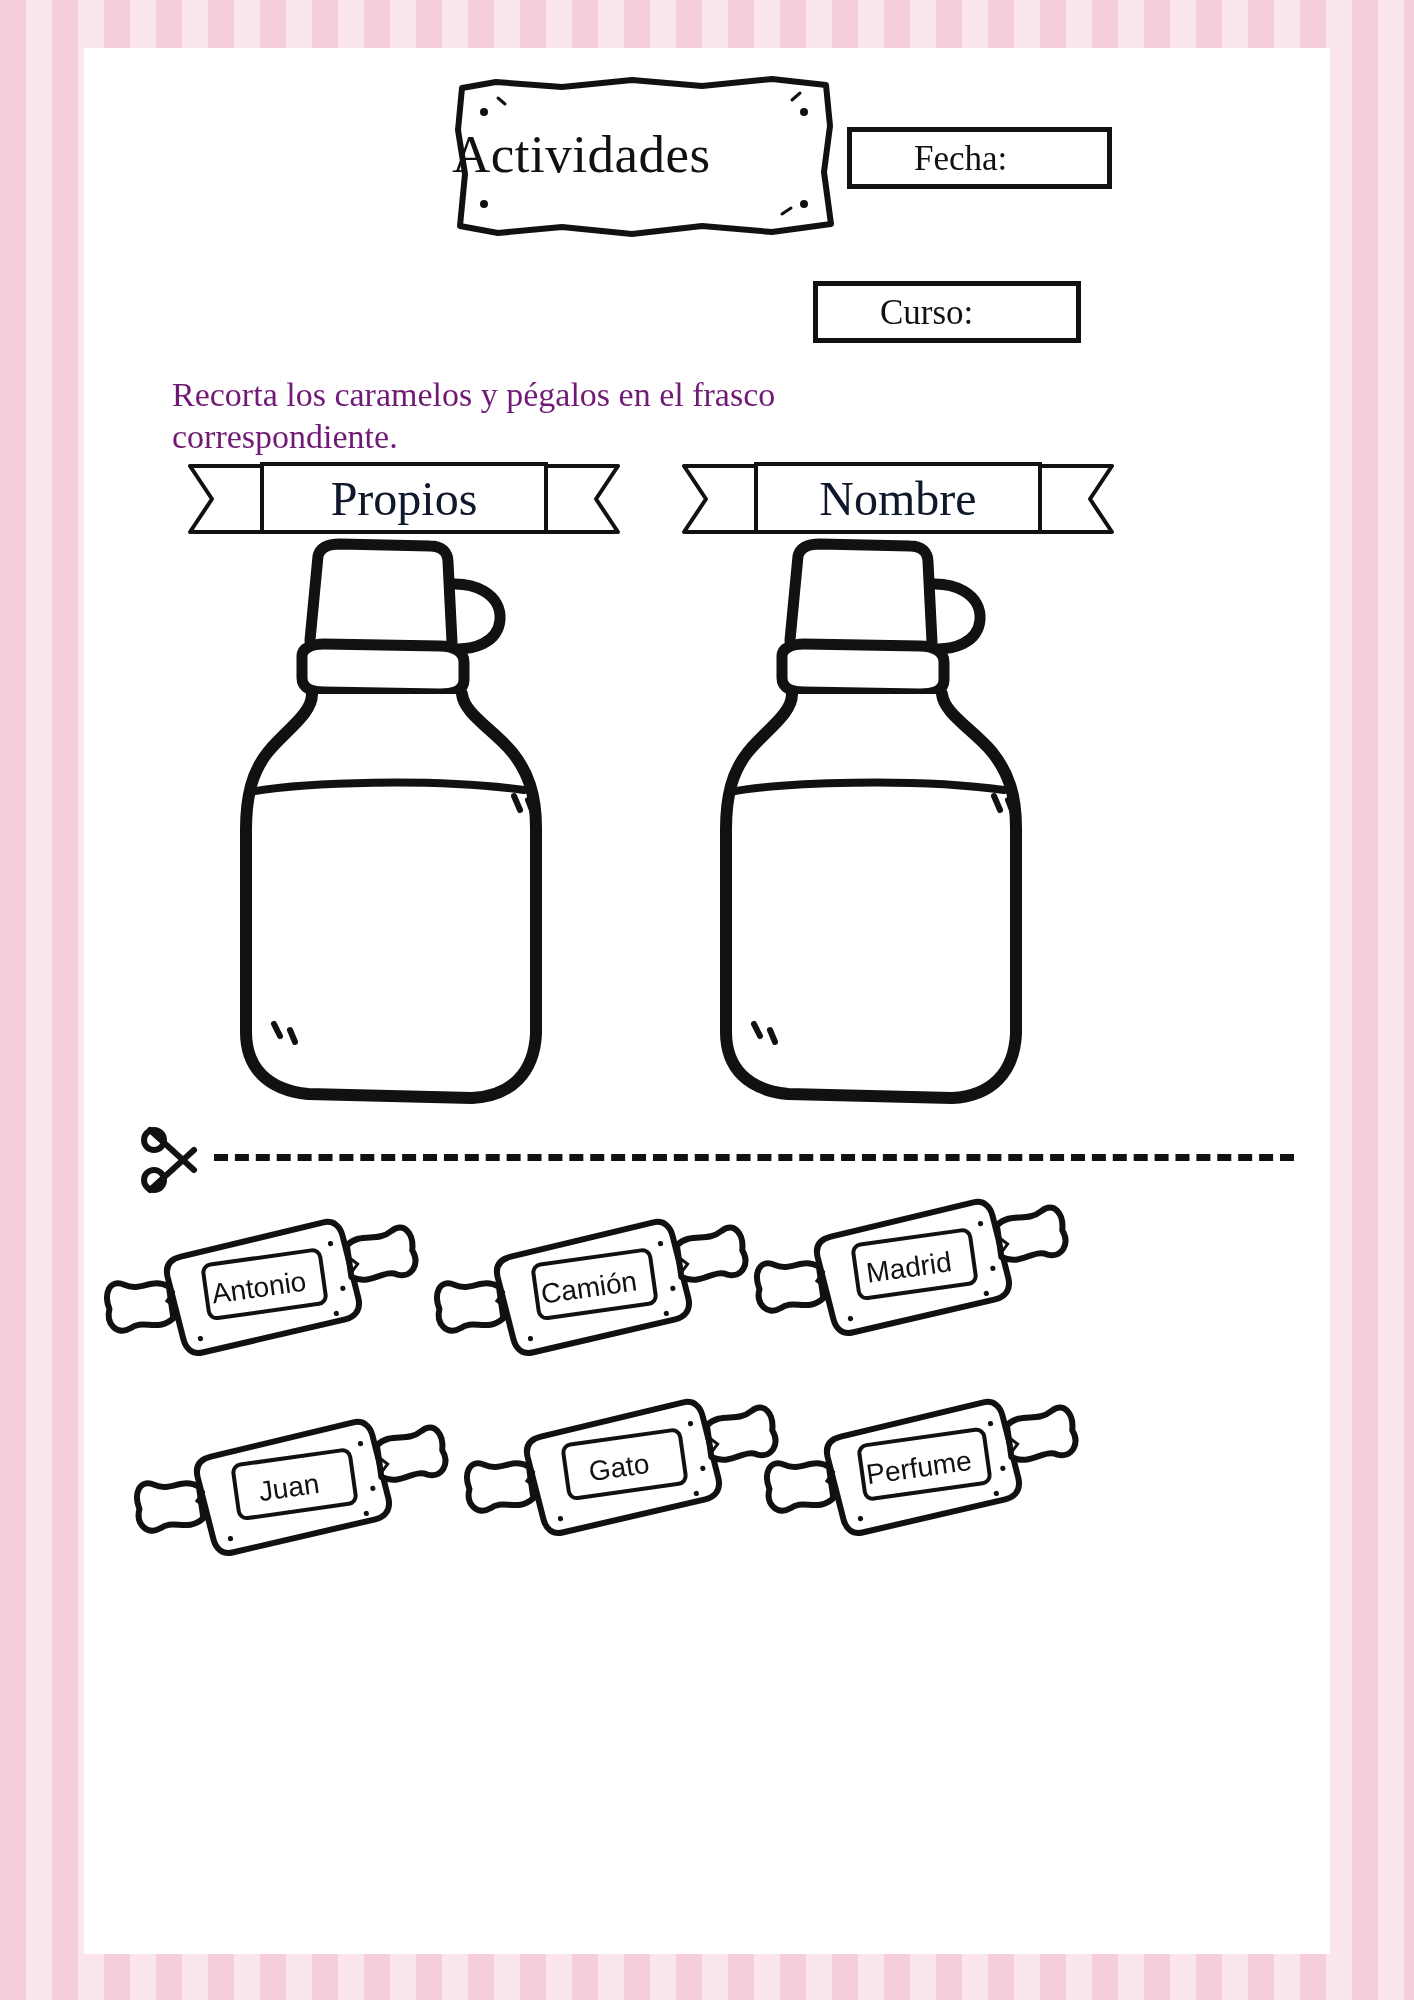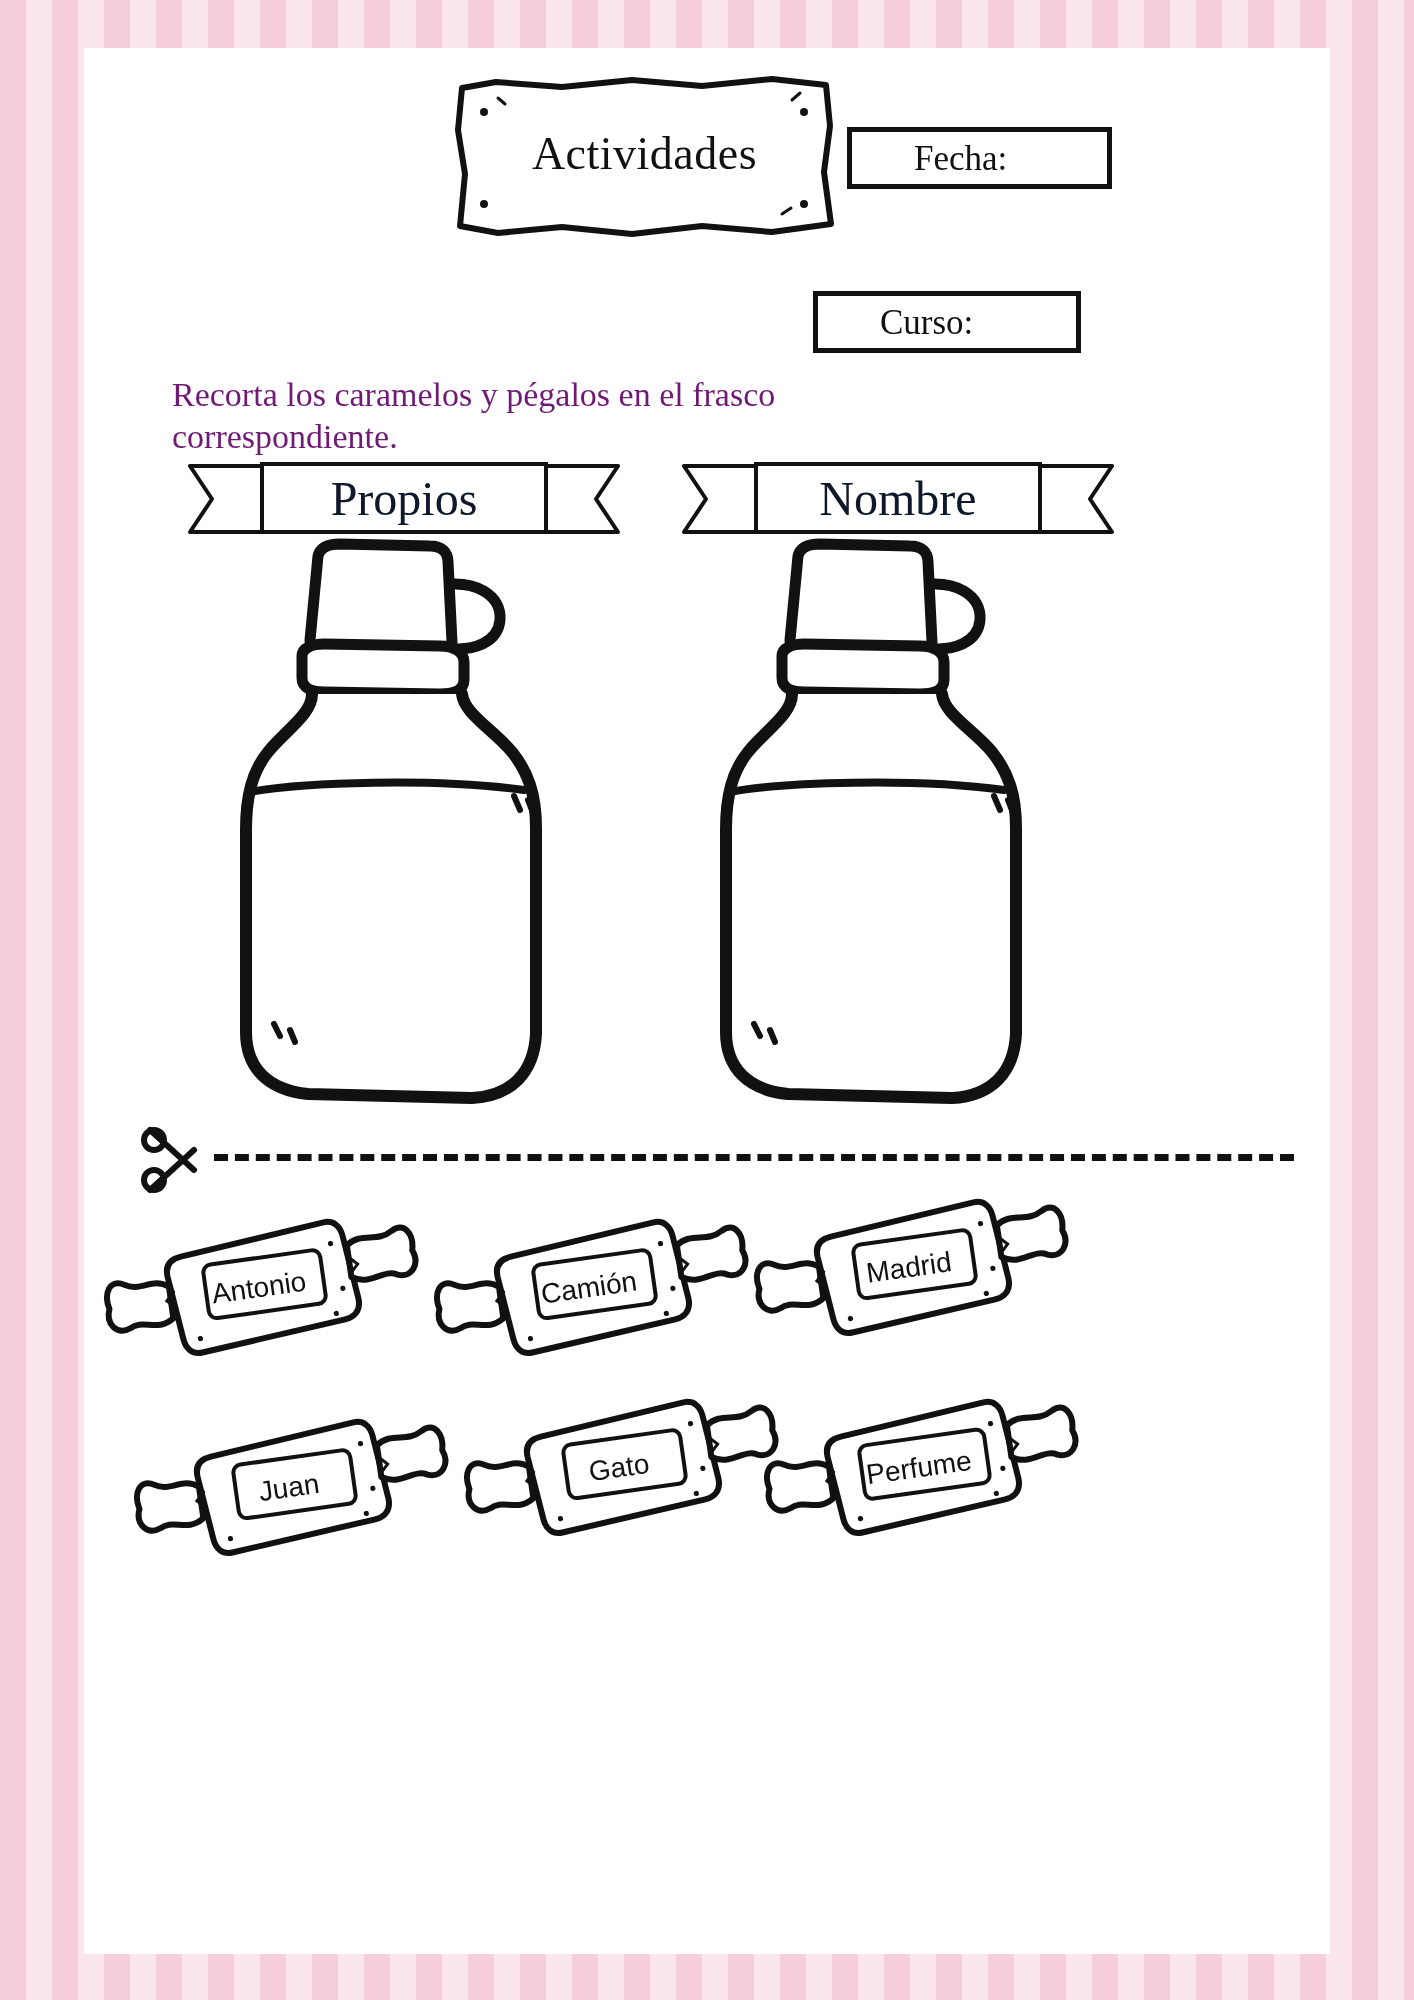--- a/index.html
+++ b/index.html
@@ -42,22 +42,22 @@
     top: 26px;
     width: 385px;
     height: 166px;
   }
   .title-plate svg { display: block; }
   .title-text {
     position: absolute;
     left: 368px;
     top: 66px;
     width: 385px;
-    text-align: center;
-    font-size: 46px;
+    text-align: left;
+    font-size: 53px;
     line-height: 80px;
     color: #111;
     letter-spacing: .5px;
   }
 
   
   .field-box {
     position: absolute;
     border: 5px solid #111;
     background: #fff;
@@ -67,21 +67,21 @@
     padding-left: 48px;
   }
   .field-label {
     font-size: 35px;
     color: #111;
     padding-left: 14px;
     line-height: 1;
   }
   #box-fecha  { left: 763px; top: 79px;  width: 265px; height: 62px; }
   #box-nombre { left: 90px;  top: 233px; width: 604px; height: 62px; }
-  #box-curso  { left: 729px; top: 243px; width: 268px; height: 62px; }
+  #box-curso  { left: 729px; top: 233px; width: 268px; height: 62px; }
 
   
   .instruction {
     position: absolute;
     left: 88px;
     top: 326px;
     width: 820px;
     font-size: 34px;
     line-height: 42px;
     color: #701a75;

